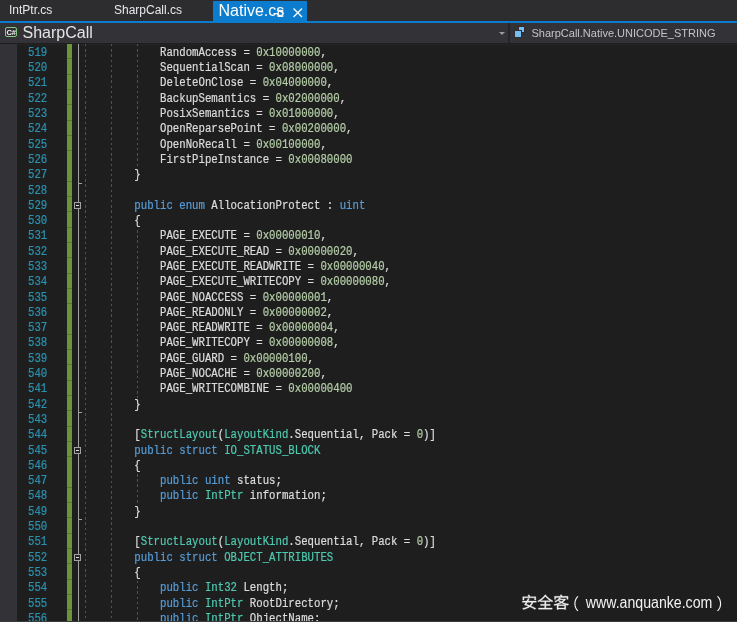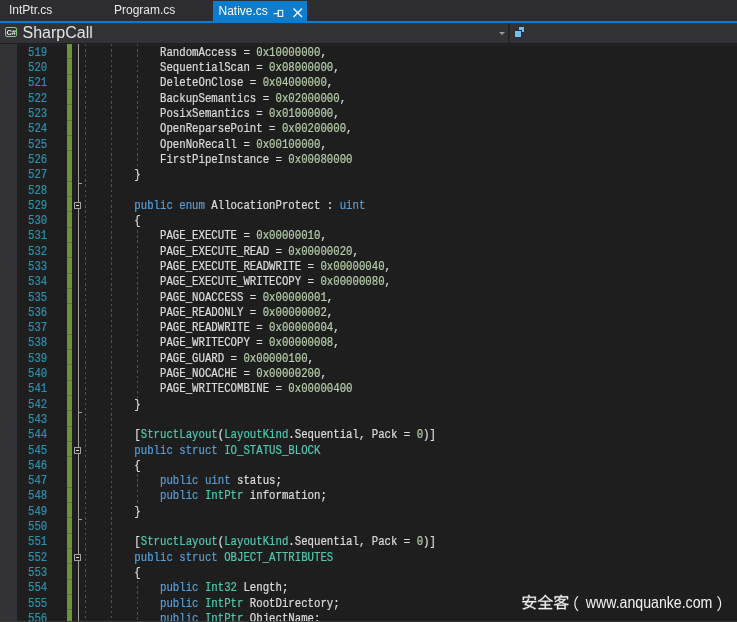--- a/index.html
+++ b/index.html
@@ -1,19 +1,19 @@
 <!DOCTYPE html>
 <html><head><meta charset="utf-8"><style>
 html,body{margin:0;padding:0;background:#1e1e1e;}
 #app{position:relative;width:737px;height:622px;overflow:hidden;background:#1e1e1e;font-family:"Liberation Sans",sans-serif;}
 .abs{position:absolute;}
 #tabbar{left:0;top:0;width:737px;height:21px;background:#2d2d30;}
 .tab{position:absolute;top:0;height:21px;line-height:21px;font-size:12px;color:#e8e8ec;}
 #tab-active{position:absolute;left:212.5px;top:1px;width:94.5px;height:20px;background:#0c7cce;color:#fff;}
-#tab-active .lbl{position:absolute;left:6px;top:0;height:20px;line-height:20px;font-size:12px;}
+#tab-active .lbl{position:absolute;left:6px;top:0;height:20px;line-height:20px;font-size:16px;}
 #bluestrip{left:0;top:21px;width:737px;height:2.3px;background:#0c7cce;}
 #navbar{left:0;top:23.3px;width:737px;height:20.2px;background:#333337;}
 #navshadow{left:0;top:43.5px;width:737px;height:3px;background:linear-gradient(#232325,#1e1e1e);}
 #csicon{position:absolute;left:5px;top:4px;width:10.4px;height:7.8px;border:1.9px solid #84c881;border-radius:2px;}#csicon span{position:absolute;left:50%;top:50%;transform:translate(-50%,-50%) scale(0.8,0.76);font-size:9.5px;font-weight:bold;color:#f2f2f2;letter-spacing:-0.5px;white-space:nowrap;}
 #bc1{position:absolute;left:22.5px;top:0;height:20px;line-height:20px;font-size:16px;color:#e4e4e4;}
 #ddarrow{position:absolute;left:498.5px;top:8.8px;width:0;height:0;border-left:3.5px solid transparent;border-right:3.5px solid transparent;border-top:3.8px solid #9b9b9b;}
 #navsep{position:absolute;left:507.5px;top:0;width:2px;height:20.2px;background:#252527;}
 #bc2{position:absolute;left:531.5px;top:0;height:20px;line-height:20px;font-size:11px;color:#c4c4c4;}
 #glyphmargin{left:0;top:43.5px;width:16.5px;height:578.5px;background:#333337;}
 #greenbar{left:67px;top:44px;width:4.6px;height:578px;background:repeating-linear-gradient(180deg,#6a9539 0px,#6a9539 14.4px,#567c2c 14.4px,#567c2c 15.3px);}
@@ -25,21 +25,21 @@
 pre{margin:0;font-family:"Liberation Mono",monospace;font-size:12px;line-height:15.3px;transform:scaleX(0.8911);transform-origin:left top;-webkit-text-stroke:0.22px currentColor;}
 #linenums{left:28px;top:45.85px;color:#2b91af;}
 #code{left:83.0px;top:45.85px;color:#dcdcdc;}
 .k{color:#569cd6;}.t{color:#4ec9b0;}.n{color:#b5cea8;}
 #botstrip{left:0;top:620.7px;width:737px;height:1.3px;background:#3a3a3c;}
 #wm{left:515px;top:588px;}
 </style></head><body>
 <div id="app">
   <div class="abs" id="tabbar">
     <span class="tab" style="left:9px;">IntPtr.cs</span>
-    <span class="tab" style="left:114px;">Program.cs</span>
+    <span class="tab" style="left:114px;">SharpCall.cs</span>
     <div id="tab-active">
       <span class="lbl">Native.cs</span>
       <svg class="abs" style="left:60.5px;top:3.5px;" width="12" height="12" viewBox="0 0 12 12" fill="none" stroke="#f5f5f5" stroke-width="1.1">
         <path d="M0.5 8.6 L5 8.6"></path>
           <path d="M5.3 5 L5.3 12"></path>
           <rect x="5.3" y="5.4" width="4.4" height="6" fill="none"></rect>
       </svg>
       <svg class="abs" style="left:79.5px;top:7px;" width="12" height="12" viewBox="0 0 12 12" stroke="#f5f5f5" stroke-width="1.4">
         <path d="M1.5 0.5 L10 9"></path>
           <path d="M10 0.5 L1.5 9"></path>
@@ -51,20 +51,21 @@
     <div id="csicon">
         <span>C#</span>
       </div>
     <span id="bc1">SharpCall</span>
     <div id="ddarrow"></div>
     <div id="navsep"></div>
     <svg class="abs" style="left:514px;top:3.2px;" width="13" height="13">
       <rect x="4.5" y="0.5" width="6" height="6" fill="#76bef2" stroke="#2d2d30" stroke-width="1"></rect>
       <rect x="0.5" y="4.5" width="7" height="7" fill="#76bef2" stroke="#2d2d30" stroke-width="1"></rect>
     </svg>
+    <span id="bc2">SharpCall.Native.UNICODE_STRING</span>
   </div>
   <div class="abs" id="navshadow"></div>
   <div class="abs" id="glyphmargin"></div>
   <div class="abs" id="greenbar"></div>
   <div class="abs" id="foldline"></div>
   <div class="guide" style="left:85.1px;top:44.0px;height:578.0px;"></div>
 <div class="guide" style="left:110.8px;top:44.0px;height:578.0px;"></div>
 <div class="guide" style="left:136.5px;top:44.0px;height:124.2px;"></div>
 <div class="guide" style="left:136.5px;top:229.5px;height:168.3px;"></div>
 <div class="guide" style="left:136.5px;top:474.3px;height:30.6px;"></div>

